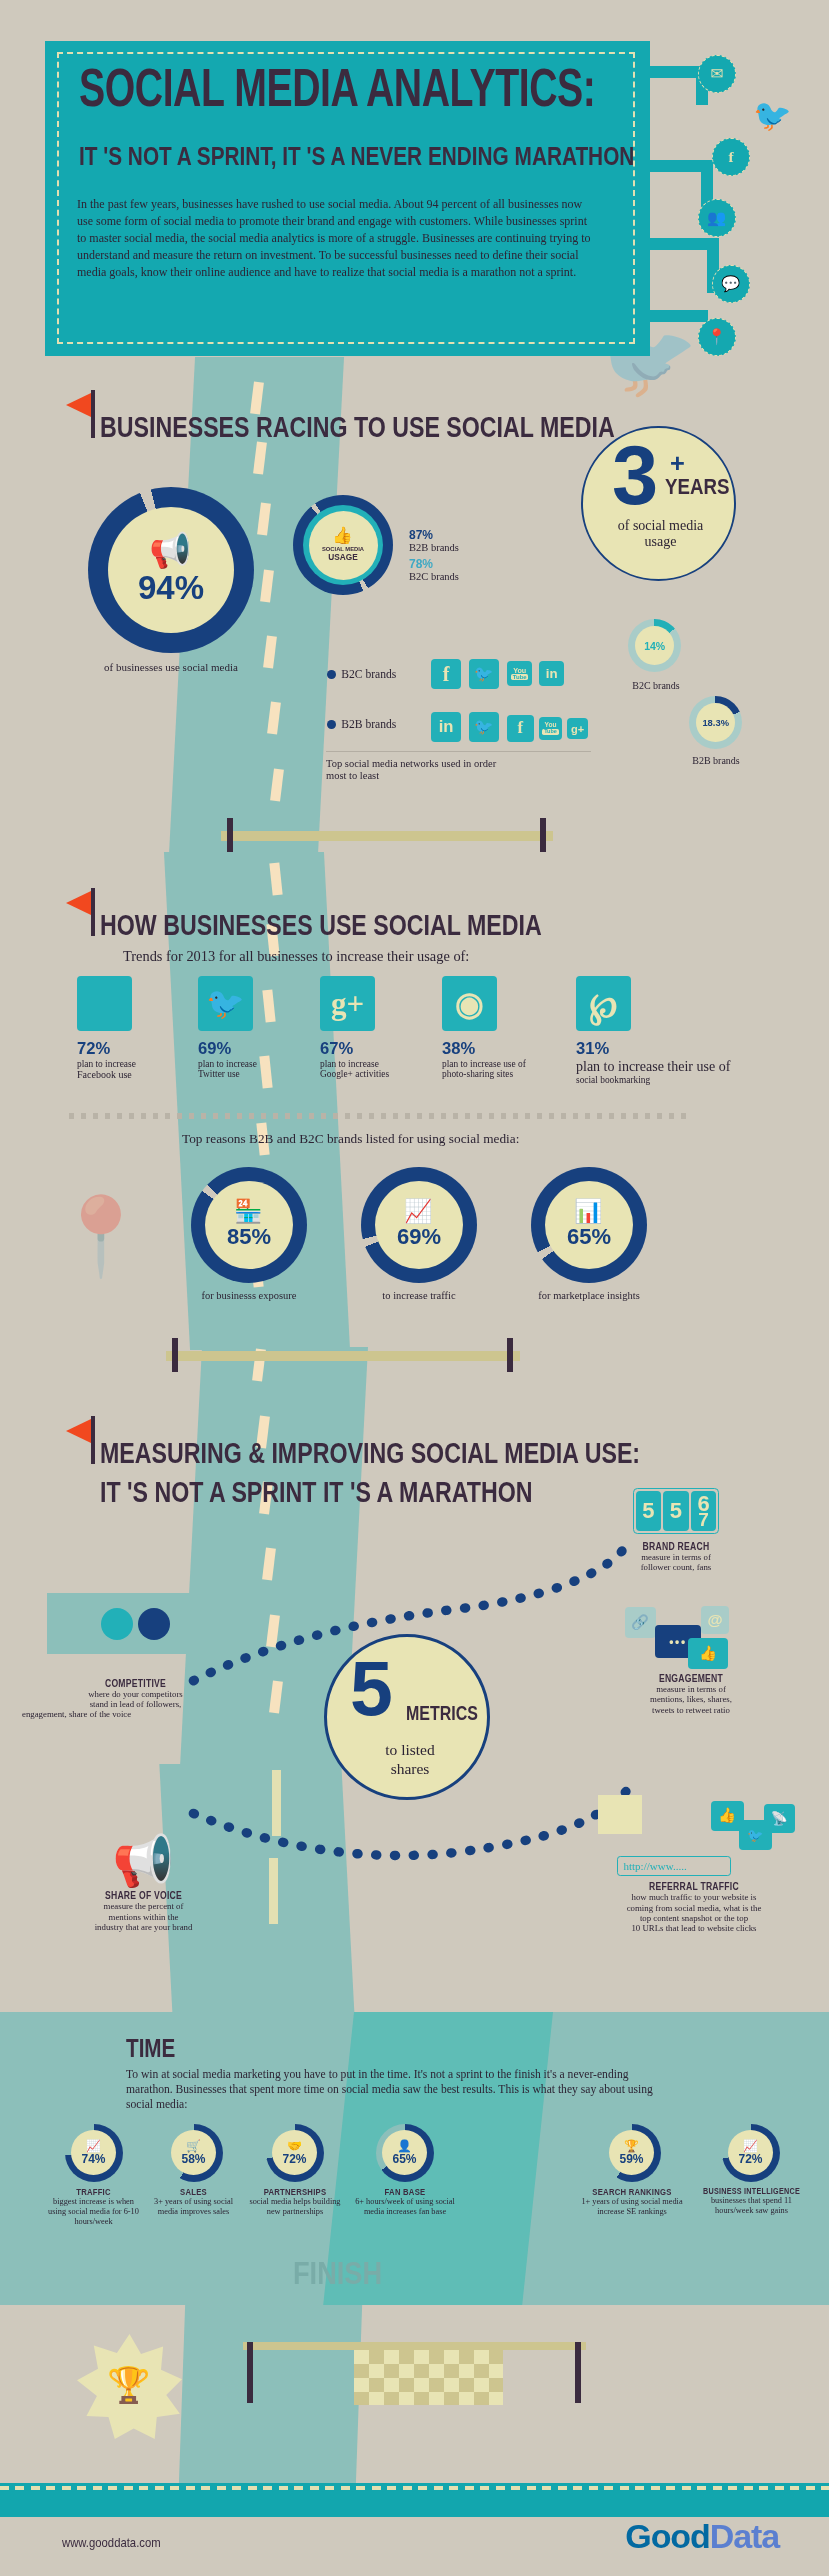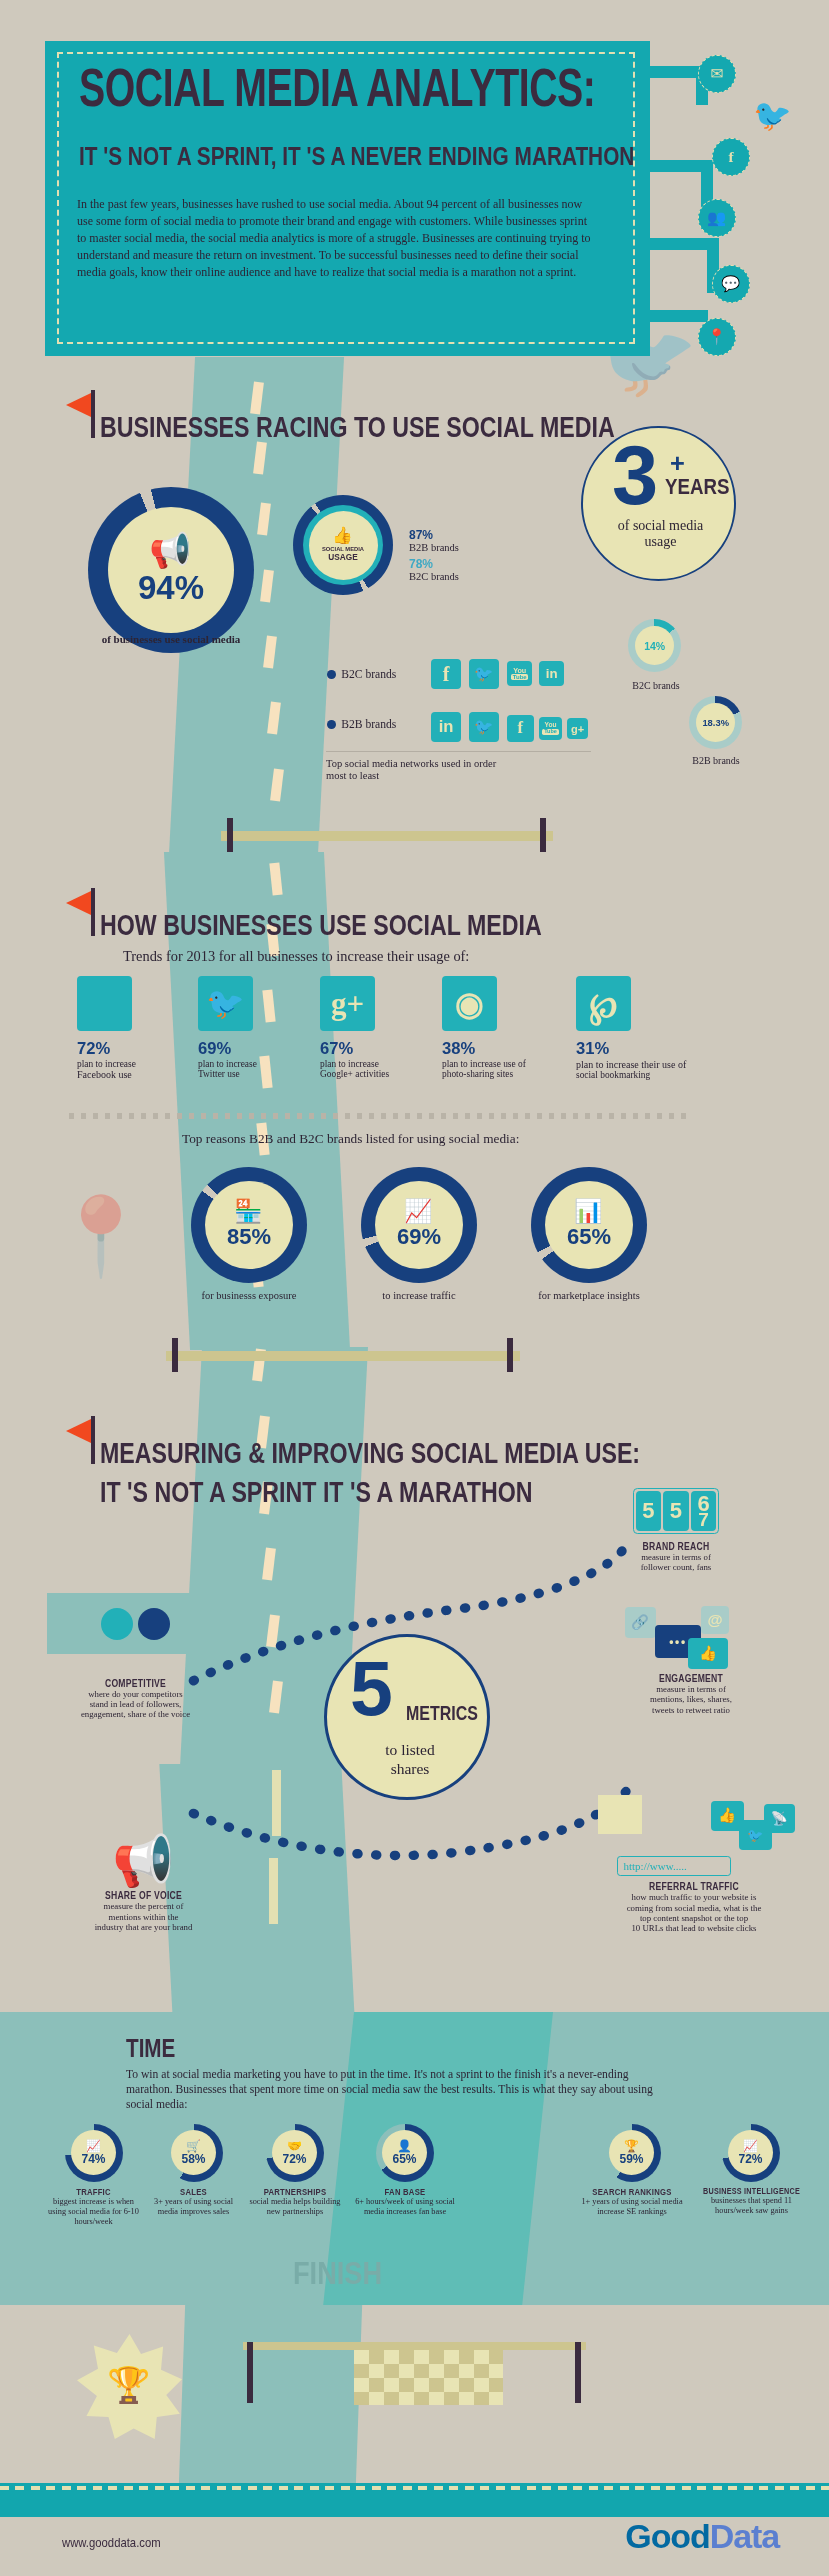--- a/index.html
+++ b/index.html
@@ -230,21 +230,21 @@
   </div>
   <div class="sec-title" style="left:100px;top:412px;">BUSINESSES RACING TO USE SOCIAL MEDIA</div>
 
   <div class="donut" style="left:88px;top:487px;width:166px;height:166px;
        background:conic-gradient(#17407e 0deg 338deg,#cfc9bd 338deg 346deg,#17407e 346deg 360deg);">
     <div class="hole" style="left:20px;top:20px;width:126px;height:126px;">
       <div style="font-size:34px;color:#22b0b8;line-height:1;">📢</div>
       <div class="val" style="font-size:33px;margin-top:2.2px;">94%</div>
     </div>
   </div>
-  <div class="cap" style="left:66px;top:633px;width:210px;font-size:11px;font-weight:bold;">of businesses use social media</div>
+  <div class="cap" style="left:66px;top:661px;width:210px;font-size:11px;">of businesses use social media</div>
 
   <div class="donut" style="left:293px;top:495px;width:100px;height:100px;
        background:conic-gradient(#17407e 0deg 150deg,#cfc9bd 150deg 156deg,#17407e 156deg 320deg,#cfc9bd 320deg 326deg,#17407e 326deg 360deg);">
     <div class="hole" style="left:10px;top:10px;width:80px;height:80px;background:#22b0b8;border-radius:50%;">
       <div class="hole" style="left:5.5px;top:5.5px;width:69px;height:69px;background:#e8e4b4;">
         <div style="font-size:16.6px;color:#22b0b8;line-height:1;">👍</div>
         <div style="font-size:5.8px;font-weight:bold;color:#3b2b3f;font-family:'Liberation Sans Narrow','Liberation Sans',sans-serif;margin-top:1.7px;">SOCIAL MEDIA</div>
         <div style="font-size:8.3px;font-weight:bold;color:#3b2b3f;font-family:'Liberation Sans Narrow','Liberation Sans',sans-serif;">USAGE</div>
       </div>
     </div>
@@ -346,21 +346,21 @@
   <div style="position:absolute;left:442px;top:976px;z-index:8;">
     <div class="tile tl" style="position:relative;left:0;top:0;width:55px;height:55px;font-size:33px;">◉</div>
     <div style="margin-top:7.7px;font-family:'Liberation Sans',sans-serif;font-weight:bold;font-size:16.6px;color:#17407e;">38%</div>
     <div style="font-family:'Liberation Serif',serif;font-size:9.4px;color:#2d2434;">plan to increase use of</div>
     <div style="font-family:'Liberation Serif',serif;font-size:9.4px;color:#2d2434;">photo-sharing sites</div>
   </div>
 
   <div style="position:absolute;left:576px;top:976px;z-index:8;">
     <div class="tile tl" style="position:relative;left:0;top:0;width:55px;height:55px;font-size:34px;font-family:'Liberation Serif',serif;">℘</div>
     <div style="margin-top:7.7px;font-family:'Liberation Sans',sans-serif;font-weight:bold;font-size:16.6px;color:#17407e;">31%</div>
-    <div style="font-family:'Liberation Serif',serif;font-size:10px;color:#2d2434;">plan to increase their use of</div>
+    <div style="font-family:'Liberation Serif',serif;font-size:14px;color:#2d2434;">plan to increase their use of</div>
     <div style="font-family:'Liberation Serif',serif;font-size:9.4px;color:#2d2434;">social bookmarking</div>
   </div>
 
   <div class="dots" style="left:69px;top:1113px;width:619px;height:5.5px;
        background:repeating-linear-gradient(to right,#b9b3a7 0 5px,transparent 5px 12px);"></div>
 
   <div class="sec-sub" style="left:182px;top:1131px;font-size:13.3px;">Top reasons B2B and B2C brands listed for using social media:</div>
 
   <div class="donut" style="left:191px;top:1167px;width:116px;height:116px;
        background:conic-gradient(#17407e 0deg 306deg,#cfc9bd 306deg 314deg,#17407e 314deg 360deg);">
@@ -458,21 +458,21 @@
 
   <div style="position:absolute;left:22px;top:1593px;width:227px;z-index:9;">
     <div style="position:relative;width:177px;height:61px;background:#8cbfba;margin:0 auto;
                 display:flex;align-items:center;justify-content:center;gap:4.4px;">
       <span style="width:32px;height:32px;border-radius:50%;background:#22b0b8;display:block;"></span>
       <span style="width:32px;height:32px;border-radius:50%;background:#17407e;display:block;"></span>
     </div>
     <div class="m-title" style="text-align:center;margin-top:23px;">COMPETITIVE</div>
     <div class="m-desc" style="text-align:center;">where do your competitors</div>
     <div class="m-desc" style="text-align:center;">stand in lead of followers,</div>
-    <div class="m-desc" style="text-align:center;">engagement, share of the voice</div>
+    <div class="m-desc" style="">engagement, share of the voice</div>
   </div>
 
   <div style="position:absolute;left:33px;top:1836px;width:221px;z-index:9;">
     <div style="text-align:center;font-size:50px;color:#22b0b8;line-height:1;">📢</div>
     <div class="m-title" style="text-align:center;margin-top:3.3px;">SHARE OF VOICE</div>
     <div class="m-desc" style="text-align:center;">measure the percent of</div>
     <div class="m-desc" style="text-align:center;">mentions within the</div>
     <div class="m-desc" style="text-align:center;">industry that are your brand</div>
   </div>
 

